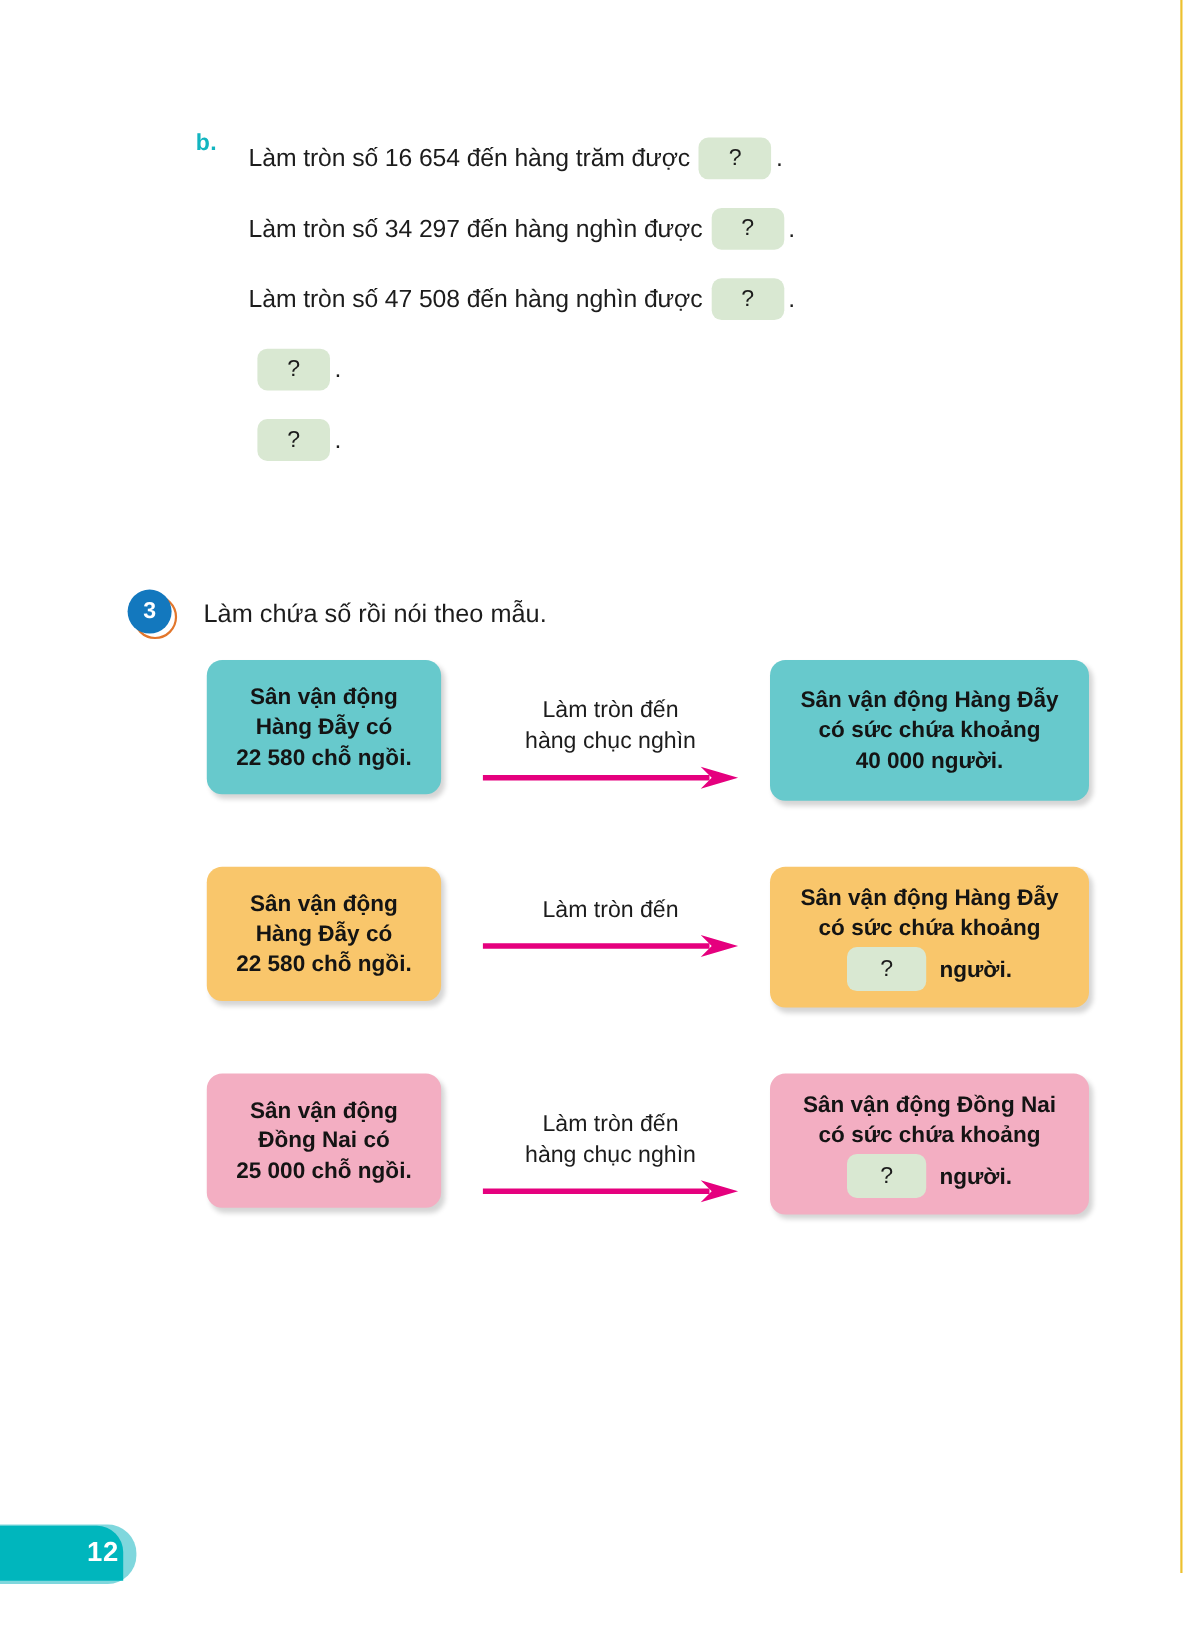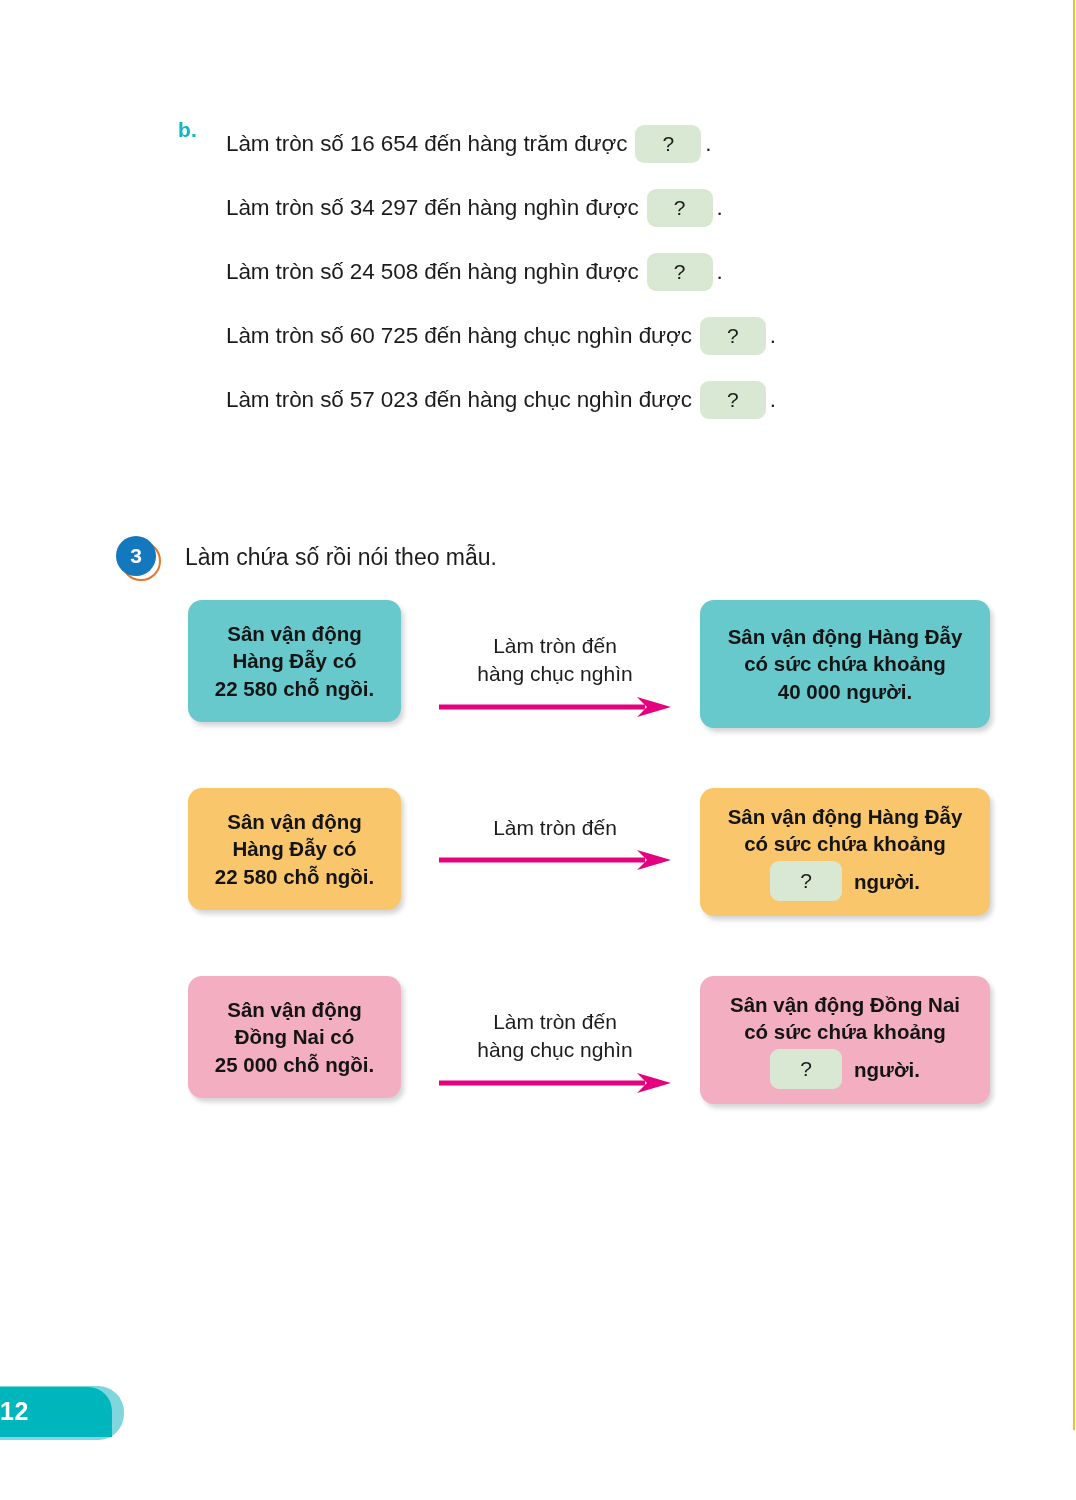--- a/index.html
+++ b/index.html
@@ -219,20 +219,21 @@
     width: 112px;
     height: 50px;
     background: #00b6bd;
     border-top-right-radius: 24px;
   }
   .page-number {
     position: absolute;
     left: 0;
     bottom: 74px;
     width: 108px;
+    text-align: right;
     color: #ffffff;
     font-size: 25px;
     font-weight: bold;
     letter-spacing: .5px;
   }
 </style>
 </head>
 <body>
 
 <div class="page-edge-right"></div>
@@ -247,33 +248,31 @@
       <span class="period">.</span>
     </div>
 
     <div class="stmt-line">
       <span class="stmt-text">Làm tròn số 34 297 đến hàng nghìn được</span>
       <span class="blank-box">?</span>
       <span class="period">.</span>
     </div>
 
     <div class="stmt-line">
-      <span class="stmt-text">Làm tròn số 24 508 đến hàng nghìn được</span>
-      <span class="blank-box">?</span>
-      <span class="period">.</span>
-    </div>
-
-    <div class="stmt-line">
-      <span class="stmt-text">Làm tròn số 60 725 đến hàng chục nghìn được</span>
-      <span class="blank-box">?</span>
-      <span class="period">.</span>
-    </div>
-
-    <div class="stmt-line">
-      <span class="stmt-text">Làm tròn số 57 023 đến hàng chục nghìn được</span>
+      <span class="stmt-text">Làm tròn số 47 508 đến hàng nghìn được</span>
+      <span class="blank-box">?</span>
+      <span class="period">.</span>
+    </div>
+
+    <div class="stmt-line">
+      <span class="blank-box">?</span>
+      <span class="period">.</span>
+    </div>
+
+    <div class="stmt-line">
       <span class="blank-box">?</span>
       <span class="period">.</span>
     </div>
 
   </div>
 </div>
 
 <div class="ex3-badge-wrap">
   <div class="ex3-ring"></div>
   <div class="ex3-circle">3</div>

